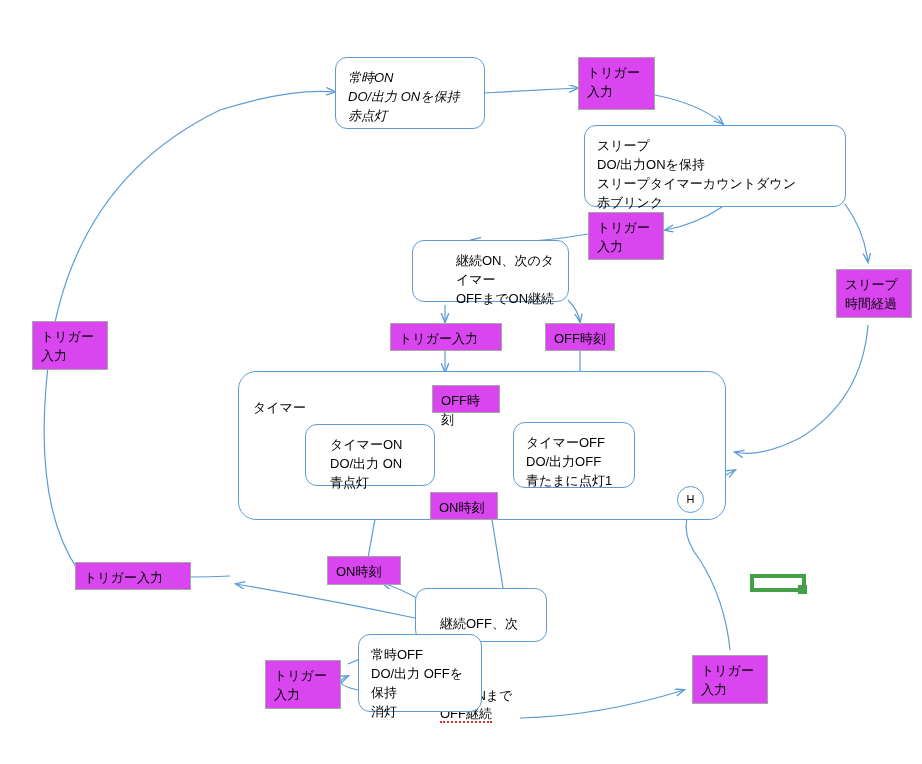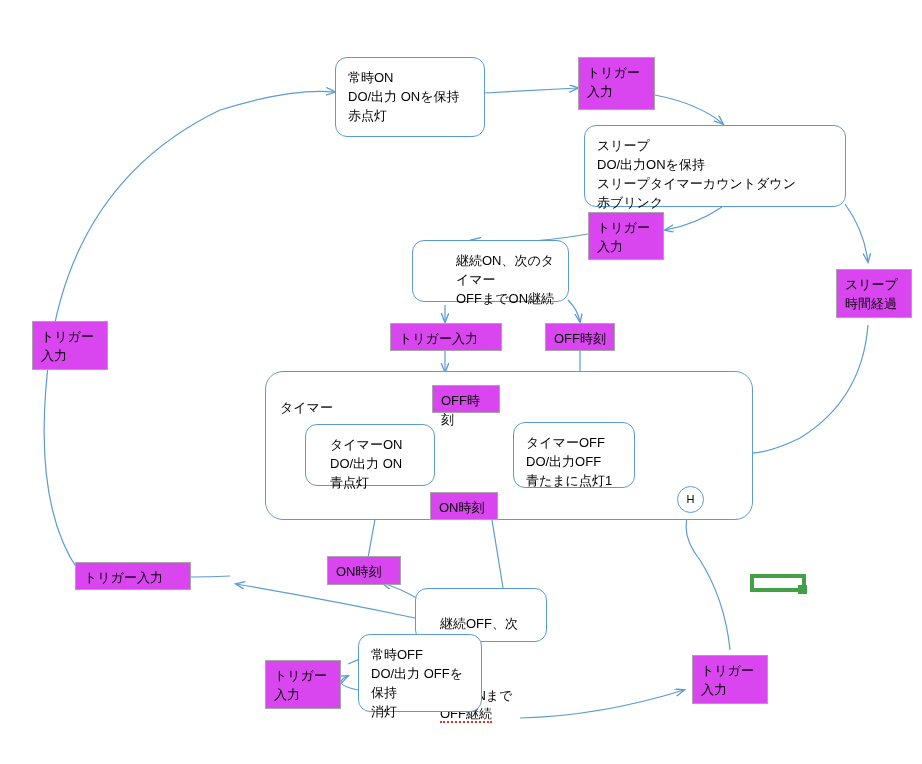--- a/index.html
+++ b/index.html
@@ -142,33 +142,33 @@
       <path d="M230,576 Q190,578 160,576"></path>
       <path d="M78,570 Q30,500 50,350 Q75,180 220,110 Q290,88 335,92"></path>
 
       <path d="M415,618 Q330,600 236,584"></path>
 
       <path d="M520,718 Q600,716 684,690"></path>
       <path d="M730,650 Q725,600 700,560 Q660,510 735,470"></path>
     </g>
   </svg>
 
-  <div class="state" style="left:335px; top:57px; width:150px; height:80px;">常時ON
+  <div class="state" style="left:335px; top:57px; width:150px; height:72px;font-style:italic;">常時ON
 DO/出力 ONを保持
 赤点灯</div>
 
   <div class="state" style="left:584px; top:125px; width:262px; height:82px;">スリープ
 DO/出力ONを保持
 スリープタイマーカウントダウン
 赤ブリンク</div>
 
   <div class="state" style="left:412px; top:240px; width:157px; height:62px;padding-left:43px;">継続ON、次のタイマー
 OFFまでON継続</div>
 
-  <div class="state composite" style="left:238px; top:371px; width:488px; height:149px; padding:8px 14px;margin-left:27px;">
+  <div class="state composite" style="left:238px; top:371px; width:488px; height:149px; padding:8px 14px;">
     <div class="composite-title">タイマー</div>
   </div>
 
   <div class="state" style="left:305px; top:424px; width:130px; height:62px;padding-left:24px;">タイマーON
 DO/出力 ON
 青点灯</div>
 
   <div class="state" style="left:513px; top:422px; width:122px; height:66px;">タイマーOFF
 DO/出力OFF
 青たまに点灯1</div>

